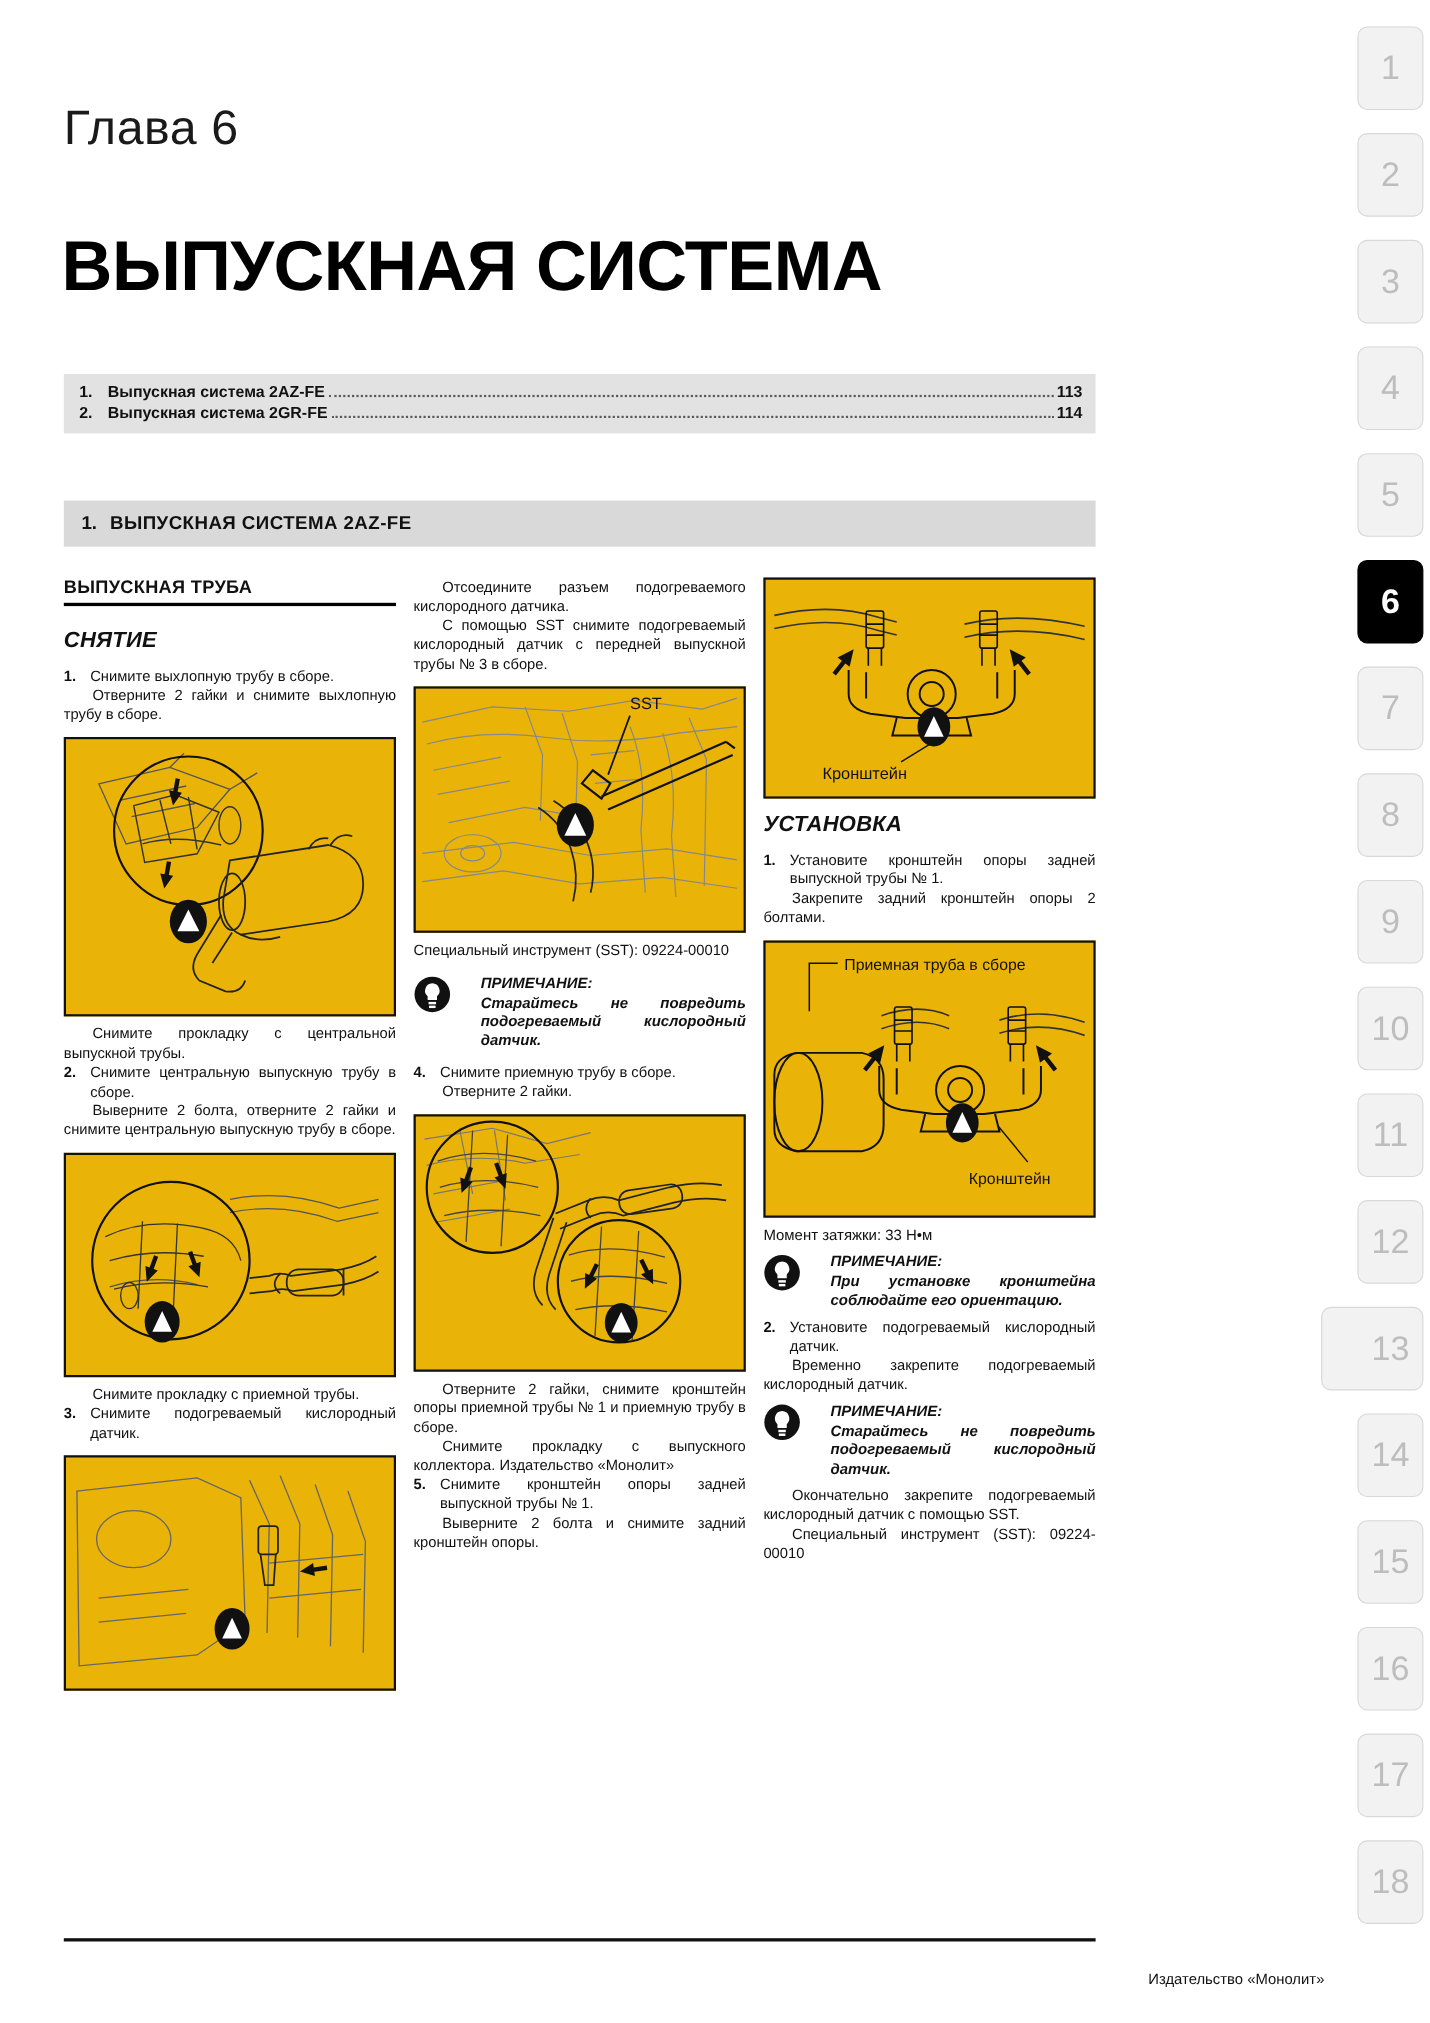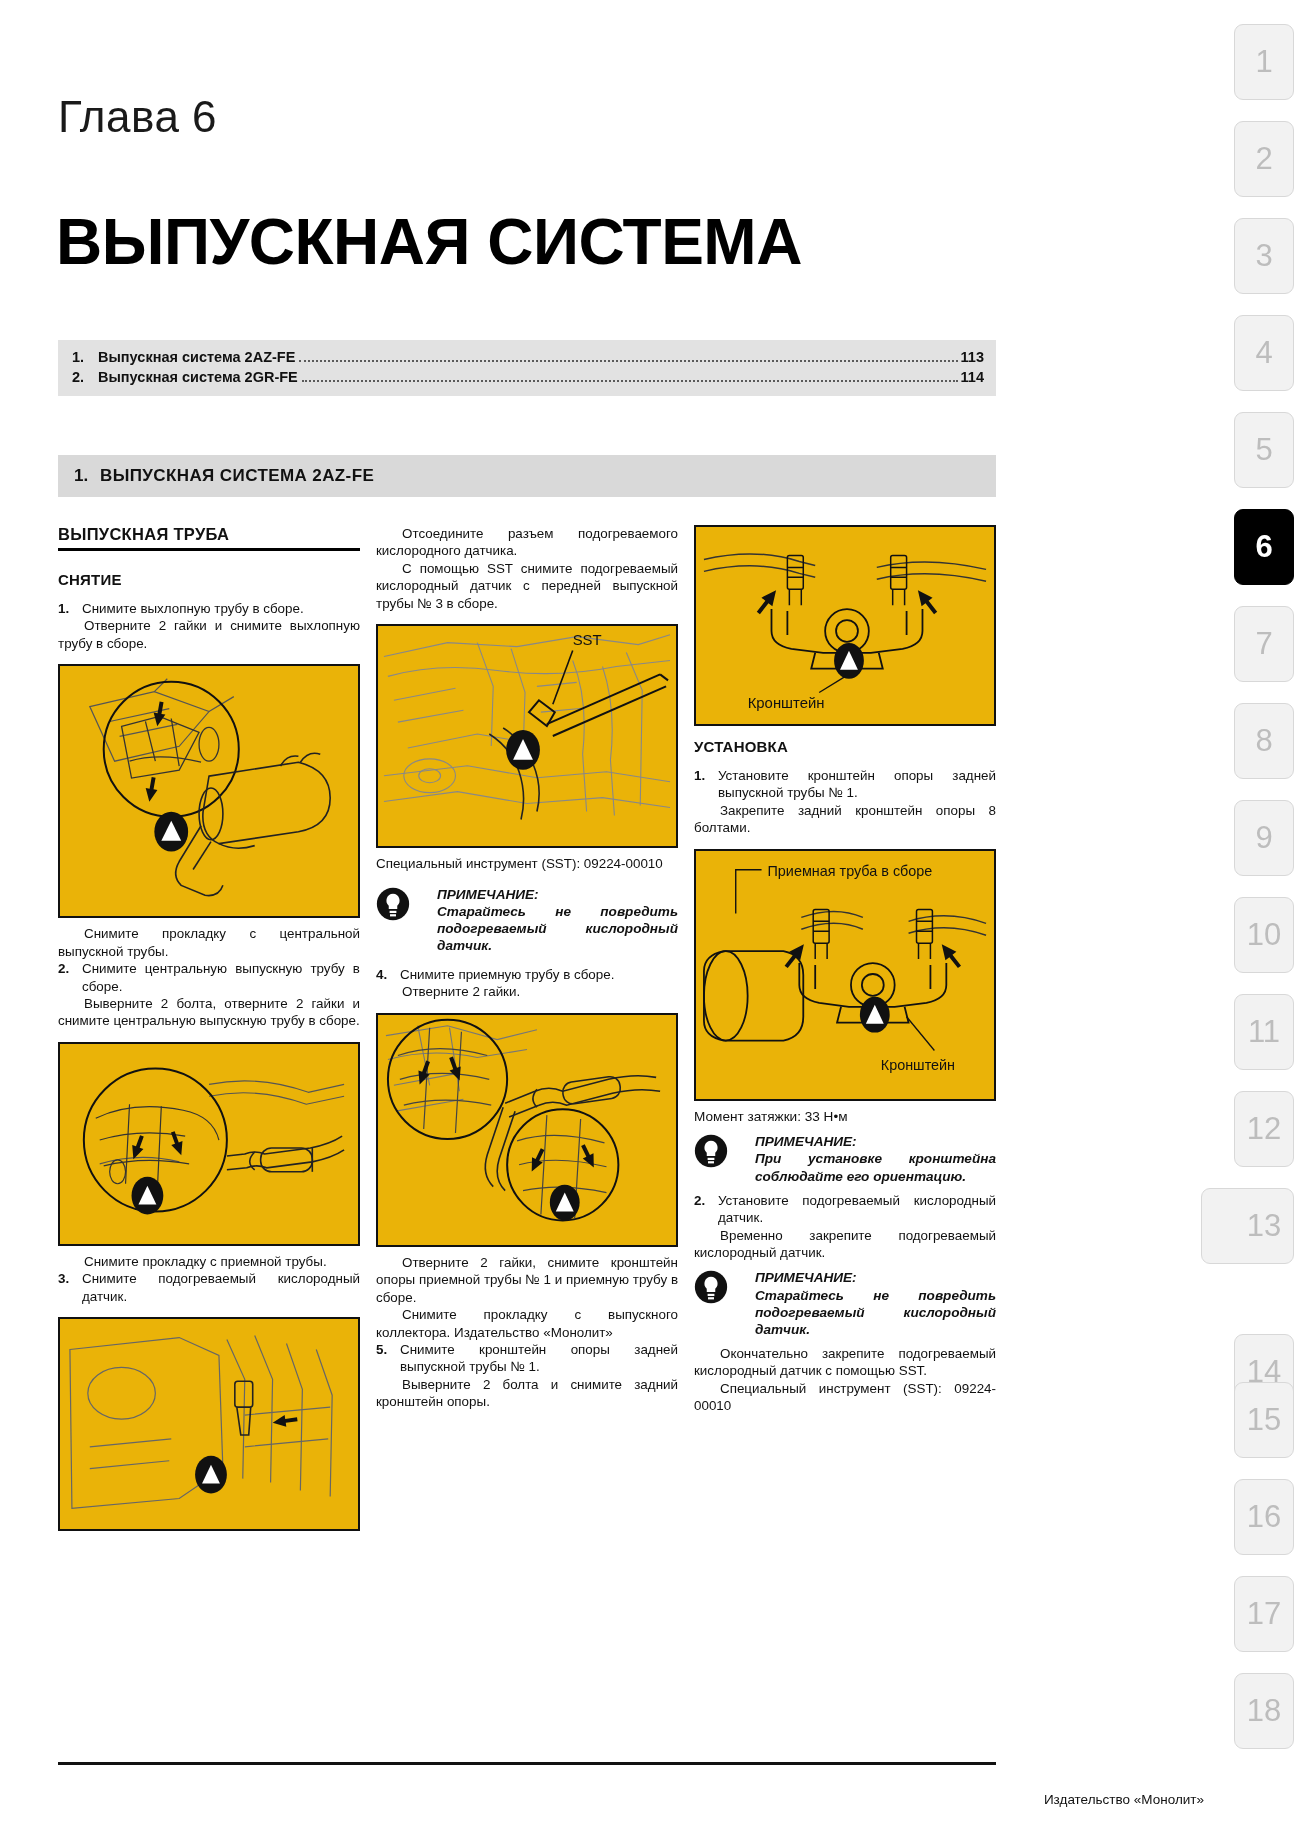--- a/index.html
+++ b/index.html
@@ -38,21 +38,21 @@
   .section-bar .n{font-size:17px;font-weight:700;margin-left:16px;width:26px;}
   .section-bar .t{font-size:17px;font-weight:700;letter-spacing:.4px;}
 
   
   .col{position:absolute;top:525px;width:302px;}
   .col1{left:58px;}
   .col2{left:376px;}
   .col3{left:694px;}
 
   .h2{font-size:16.5px;font-weight:700;letter-spacing:.3px;border-bottom:3px solid #000;padding-bottom:4px;margin:0 0 20px 0;}
-  .h3{font-size:15px;font-weight:700;margin:0 0 12px 0;letter-spacing:.2px;}
+  .h3{font-size:20px;font-weight:700;font-style:italic;margin:0 0 12px 0;letter-spacing:.2px;}
   p{margin:0;font-size:13.4px;line-height:1.30;text-align:justify;text-indent:26px;}
   p.noind{text-indent:0;}
   .step{display:flex;font-size:13.4px;line-height:1.30;text-align:justify;}
   .step-n{flex:0 0 24px;font-weight:700;}
   .step-b{flex:1 1 auto;text-align:justify;}
   .gap{height:12px;}
   .gap-s{height:7px;}
 
   
   .fig{border:2.5px solid #111;background:#eab308;position:relative;overflow:hidden;}
@@ -84,21 +84,21 @@
       <div class="tab" style="top: 315px;">4</div>
       <div class="tab" style="top: 412px;">5</div>
       <div class="tab active" style="top: 509px;">6</div>
       <div class="tab" style="top: 606px;">7</div>
       <div class="tab" style="top: 703px;">8</div>
       <div class="tab" style="top: 800px;">9</div>
       <div class="tab" style="top: 897px;">10</div>
       <div class="tab" style="top: 994px;">11</div>
       <div class="tab" style="top: 1091px;">12</div>
       <div class="tab" style="top: 1188px; padding-left: 33px;">13</div>
-      <div class="tab" style="top: 1334px;">14</div>
+      <div class="tab" style="top: 1285px;">14</div>
       <div class="tab" style="top: 1382px;">15</div>
       <div class="tab" style="top: 1479px;">16</div>
       <div class="tab" style="top: 1576px;">17</div>
       <div class="tab" style="top: 1673px;">18</div>
     </div>
 
   <div class="chapter-label">Глава 6</div>
   <div class="chapter-title">ВЫПУСКНАЯ СИСТЕМА</div>
 
   <div class="toc" id="toc">
@@ -430,21 +430,21 @@
       </svg>
     </div>
 
     <div class="gap"></div>
     <div class="h3">УСТАНОВКА</div>
 
     <div class="step">
       <span class="step-n">1.</span>
       <span class="step-b">Установите кронштейн опоры задней выпускной трубы № 1.</span>
     </div>
-    <p>Закрепите задний кронштейн опоры 8 болтами.</p>
+    <p>Закрепите задний кронштейн опоры 2 болтами.</p>
 
     <div class="gap"></div>
 
     <div class="fig" style="height:248px">
       <svg viewBox="0 0 300 248" xmlns="http://www.w3.org/2000/svg">
         <text x="72" y="24" font-size="14.5" font-family="Liberation Sans, sans-serif" fill="#111" id="install-label-top">Приемная труба в сборе</text>
         <path d="M66 18 L40 18 L40 62" fill="none" stroke="#111" stroke-width="1.4"></path>
         <g fill="none" stroke="#333" stroke-width="1.5">
           <path d="M106 66 Q140 54 168 66"></path>
           <path d="M106 78 Q140 66 168 78"></path>

